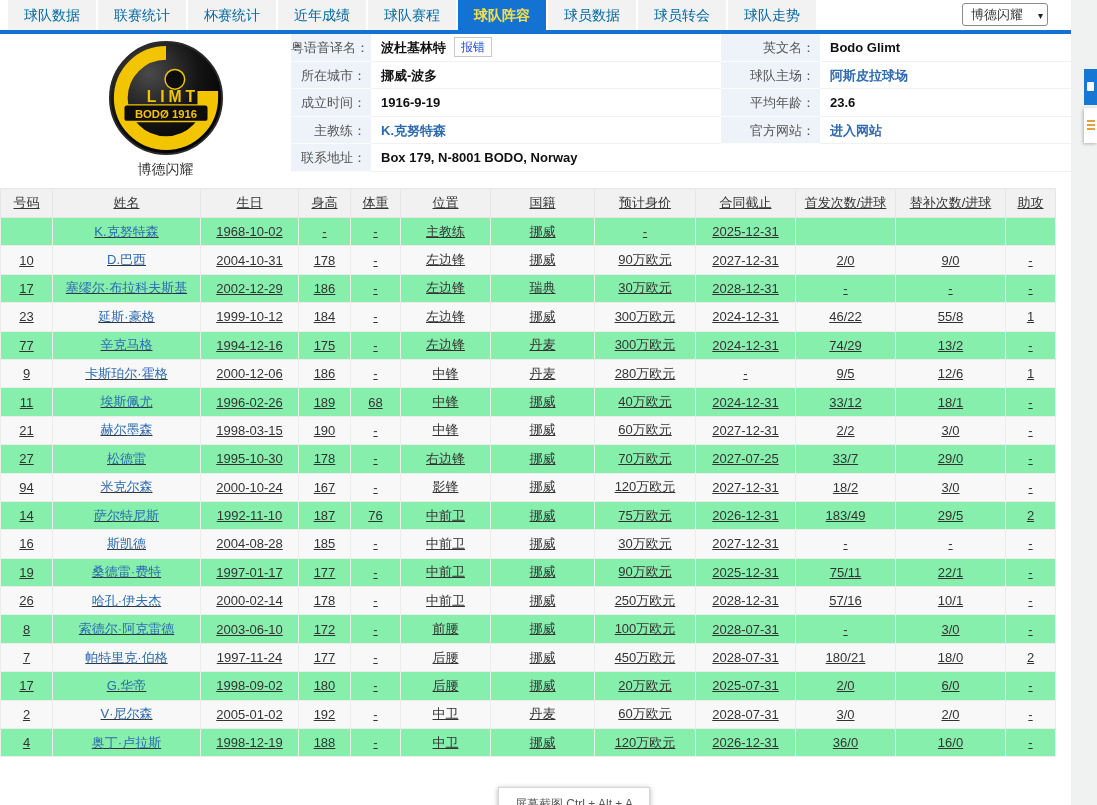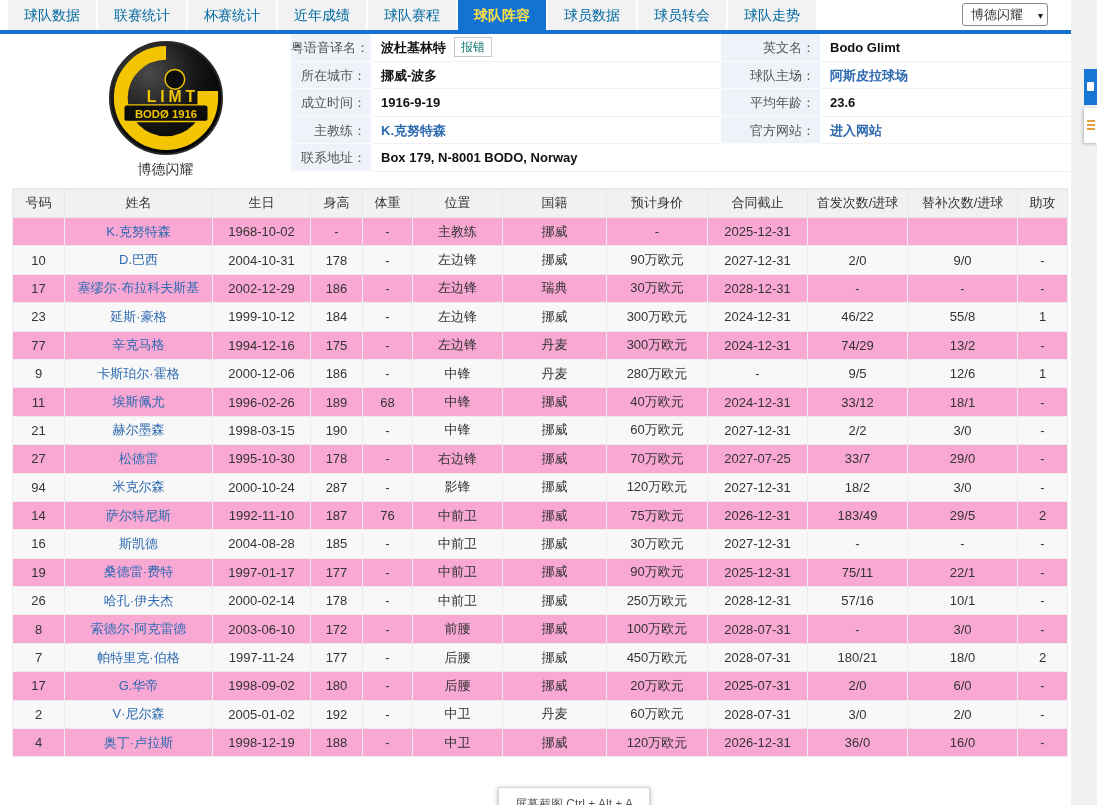--- a/index.html
+++ b/index.html
@@ -42,29 +42,30 @@
   }
   .ivalue {
     background:#fff; padding-left:10px; line-height:27.6px;
     font-weight:bold; color:#111; border-bottom:1px solid #f1f1f1;
     white-space:nowrap; overflow:hidden;
   }
   .ivalue.span3 { grid-column: span 3; }
   .lnk { color:#2d6ab0; cursor:pointer; }
   .report-btn {
     display:inline-block; border:1px solid #c9c9c9; background:#fff;
-    color:#0f766e; font-size:12px; font-weight:normal; line-height:16px;
+    color:#1d4ed8; font-size:12px; font-weight:normal; line-height:16px;
     padding:1px 6px; margin-left:8px; cursor:pointer; vertical-align:1px;
   }
 
   
   table.roster {
-    position:absolute; top:188px; left:12px; width:1055px;
+    position:absolute; top:188px; left:0; width:1055px;
     border-collapse:collapse; table-layout:fixed; font-size:13px; color:#333;
-    background:#f9a8d4;
+    background:#86efac;
+    text-decoration:underline;
   }
   .roster th {
     background:#f1f1f1; height:29px; font-weight:normal; color:#333;
     border:1px solid #e6e6e6; text-align:center; white-space:nowrap; overflow:hidden;
   }
   .roster td {
     height:28.4px; text-align:center; border:1px solid #ececec;
     padding:0 2px; white-space:nowrap; overflow:hidden;
   }
   .roster tbody tr:nth-child(even) { background:#f8f8f8; }
@@ -312,21 +313,21 @@
         <td>70万欧元</td>
         <td>2027-07-25</td>
         <td>33/7</td>
         <td>29/0</td>
         <td>-</td>
       </tr>
       <tr>
         <td>94</td>
         <td><a class="player">米克尔森</a></td>
         <td>2000-10-24</td>
-        <td>287</td>
+        <td>167</td>
         <td>-</td>
         <td>影锋</td>
         <td>挪威</td>
         <td>120万欧元</td>
         <td>2027-12-31</td>
         <td>18/2</td>
         <td>3/0</td>
         <td>-</td>
       </tr>
       <tr>

